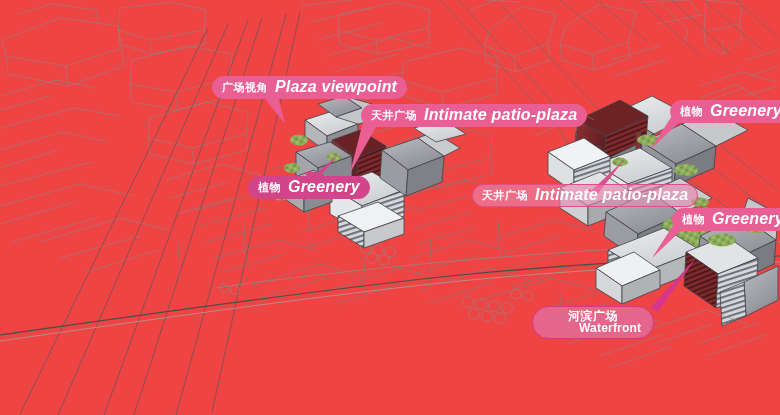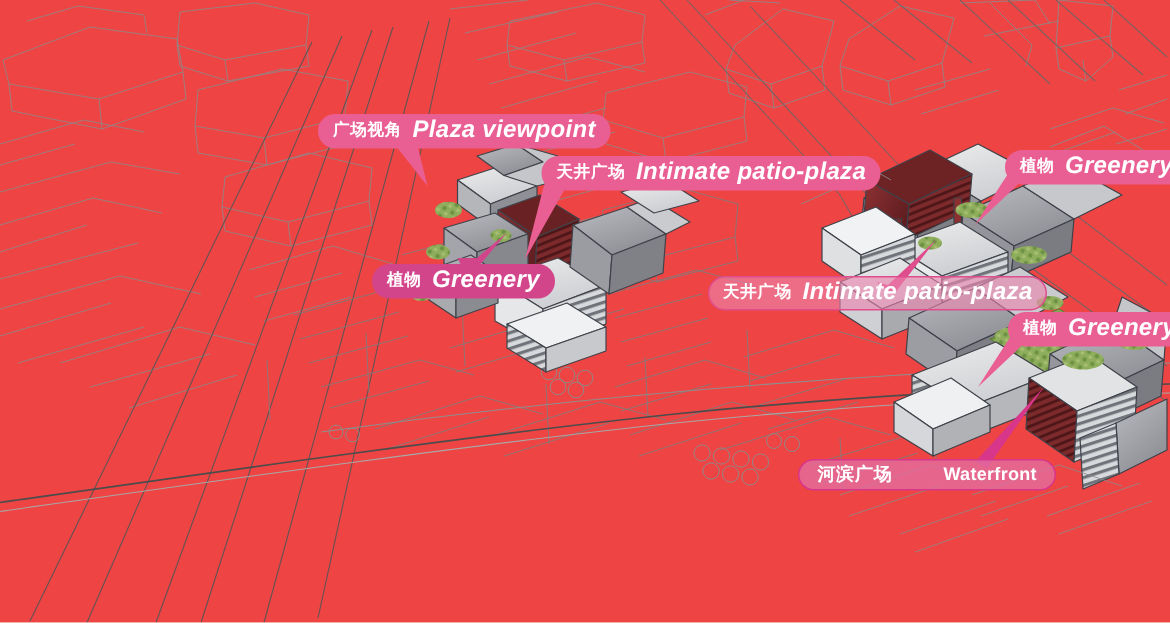--- a/index.html
+++ b/index.html
@@ -338,18 +338,18 @@
   <div class="callout c-ghost" style="left:472px;top:184px;">
     <span class="cn">天井广场</span>
     <span class="en">Intimate patio-plaza</span>
   </div>
 
   <div class="callout c-solid" style="left:672px;top:208px;">
     <span class="cn">植物</span>
     <span class="en">Greenery</span>
   </div>
 
-  <div class="callout c-ghost2" style="left:532px;top:306px;padding:3px 12px 4px 12px;">
+  <div class="callout c-ghost2" style="left:532px;top:306px;padding:3px 12px 4px 12px;flex-direction:column;">
     <span class="cn" style="font-size:12px;">河滨广场</span>
     <span class="en" style="font-size:12px;font-style:normal;margin-left:34px;">Waterfront</span>
   </div>
 
 </div>
 
 </body></html>

